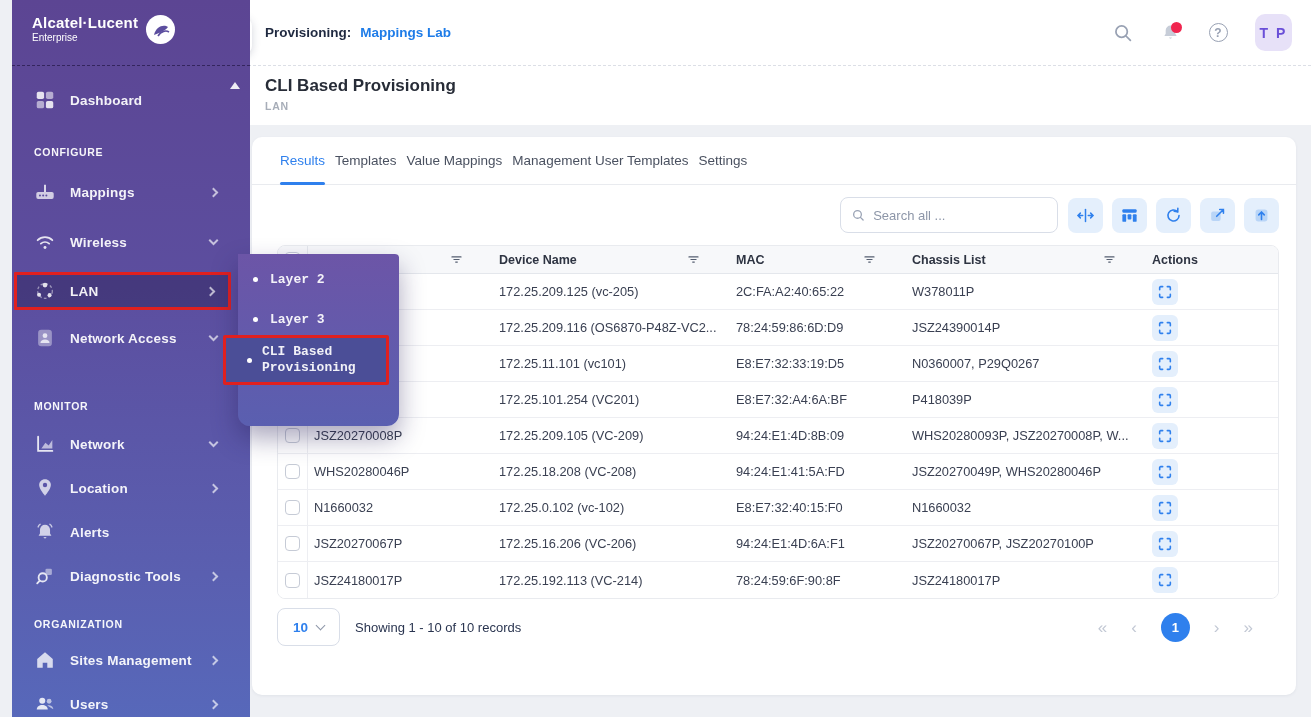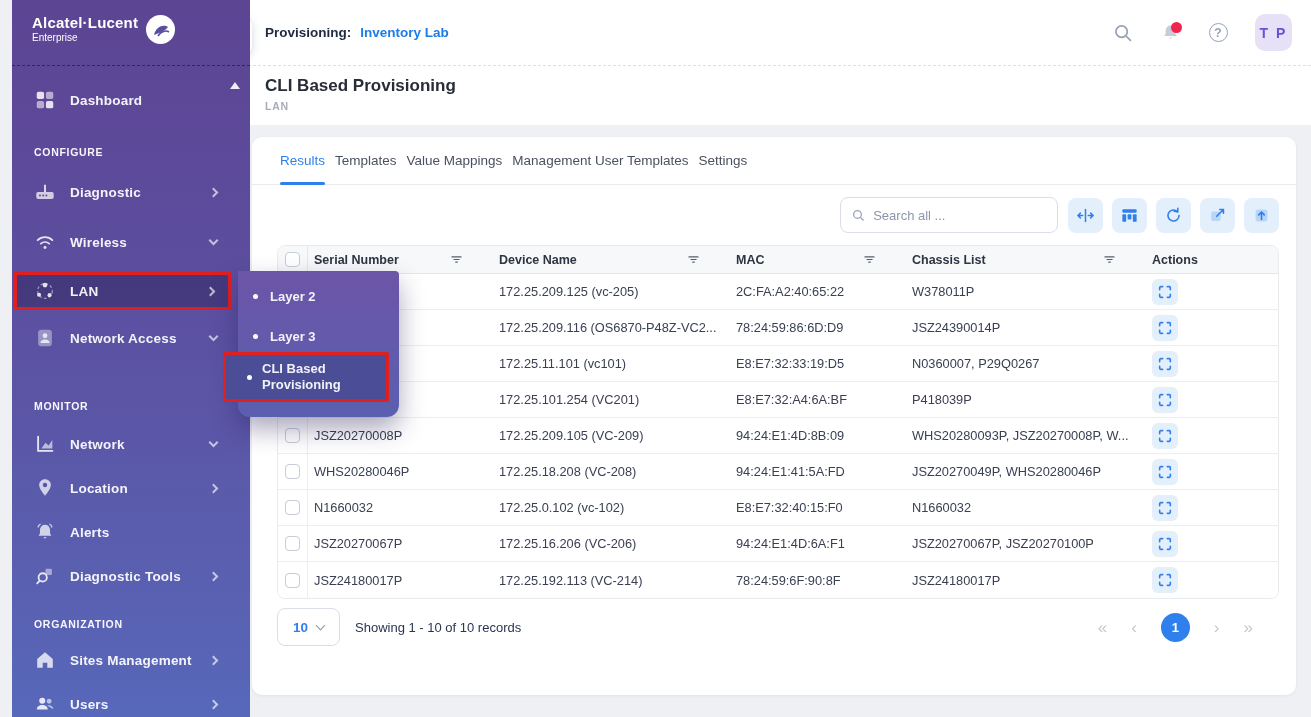--- a/index.html
+++ b/index.html
@@ -22,23 +22,23 @@
   .side-item .sicon { width:22px; height:22px; margin-right:14px; flex:0 0 auto; opacity:.85; }
   .side-item .slabel { color:rgba(255,255,255,.93); font-size:13.5px; font-weight:700; letter-spacing:.2px; }
   .chev { position:absolute; right:14px; width:7px; height:7px; border-right:2px solid rgba(255,255,255,.65); border-bottom:2px solid rgba(255,255,255,.65); }
   .chev.right { transform:rotate(-45deg); }
   .chev.down  { transform:rotate(45deg); margin-top:-3px; }
   .side-header { color:rgba(255,255,255,.95); font-size:10.5px; font-weight:700; letter-spacing:.7px; padding-left:22px; height:14px; }
   .mt24{margin-top:24px;} .mt22{margin-top:40px;} .mt20{margin-top:20px;} .mt10{margin-top:10px;} .mt8{margin-top:8px;} .mt6{margin-top:6px;}
   .side-item.selected { background:rgba(10,2,40,.28); border:3px solid #E0201F; height:38px; padding-left:17px; border-radius:1px; }
 
   
-  .flyout { position:absolute; left:238px; top:271px; width:161px; height:146px; z-index:40;
+  .flyout { position:absolute; left:238px; top:254px; width:161px; height:172px; z-index:40;
     background:linear-gradient(180deg,#6C55A7 0%, #5A5FB0 100%);
-    border-radius:0 4px 12px 12px; box-shadow:0 12px 26px rgba(35,25,85,.38); }
+    border-radius:0 4px 12px 12px; box-shadow:0 12px 26px rgba(35,25,85,.38);font-family:Liberation Mono, monospace; }
   .fly-item { position:relative; display:flex; align-items:center; height:30px; margin-top:10px; padding-left:32px;
     color:rgba(255,255,255,.92); font-size:13px; font-weight:600; cursor:pointer; }
   .fly-item::before { content:""; position:absolute; left:15px; width:5px; height:5px; border-radius:50%; background:#fff; }
   .fly-item.selected { position:absolute; left:-15px; right:10px; top:81px; height:50px; margin:0;
     background:#4B4E97; border:3px solid #E0201F; border-radius:2px; padding-left:36px; line-height:16px; }
   .fly-item.selected::before { left:21px; }
 
   
   .main { position:absolute; left:238px; top:0; right:0; height:717px; background:#EEF0F4; }
   .topbar { position:relative; height:66px; background:#fff; border-bottom:1.5px dashed #DCDFE6; display:flex; align-items:center; }
@@ -133,21 +133,21 @@
     <div class="side-item mt10">
       <span class="sicon">
         <svg viewBox="0 0 24 24">
             <path d="M12 4 V12" stroke="#fff" stroke-width="2"></path>
             <rect x="2.5" y="12" width="19" height="7.5" rx="2" fill="#fff" opacity=".85"></rect>
             <circle cx="6.5" cy="15.8" r="1.1" fill="#5C4E9F"></circle>
             <circle cx="10" cy="15.8" r="1.1" fill="#5C4E9F"></circle>
             <circle cx="13.5" cy="15.8" r="1.1" fill="#5C4E9F"></circle>
           </svg>
       </span>
-      <span class="slabel">Diagnostic</span>
+      <span class="slabel">Mappings</span>
       <span class="chev right"></span>
     </div>
     <div class="side-item mt6">
       <span class="sicon">
         <svg viewBox="0 0 24 24" fill="none" stroke="#fff" stroke-width="2" stroke-linecap="round">
             <path d="M4 10 a11.5 11.5 0 0 1 16 0"></path>
             <path d="M7.5 13.8 a7 7 0 0 1 9 0"></path>
             <circle cx="12" cy="18" r="1.6" fill="#fff" stroke="none"></circle>
           </svg>
       </span>
@@ -253,21 +253,21 @@
   <div class="fly-item">Layer 3</div>
   <div class="fly-item selected">CLI Based Provisioning</div>
 </div>
 
 <div class="main">
 
   <div class="topbar">
     <button class="collapse-btn">⇤</button>
     <div class="org-wrap">
       <span class="org-label">Provisioning:</span>
-      <span class="org-value">Inventory Lab</span>
+      <span class="org-value">Mappings Lab</span>
     </div>
     <div class="top-icons">
       <span class="tico">
         <svg width="21" height="21" viewBox="0 0 24 24" fill="none" stroke="#98A1B3" stroke-width="2" stroke-linecap="round">
             <circle cx="11" cy="11" r="6.5"></circle>
             <path d="M16 16 L21 21"></path>
           </svg>
       </span>
       <span class="tico">
         <svg width="21" height="21" viewBox="0 0 24 24" fill="#C7CDD8">

